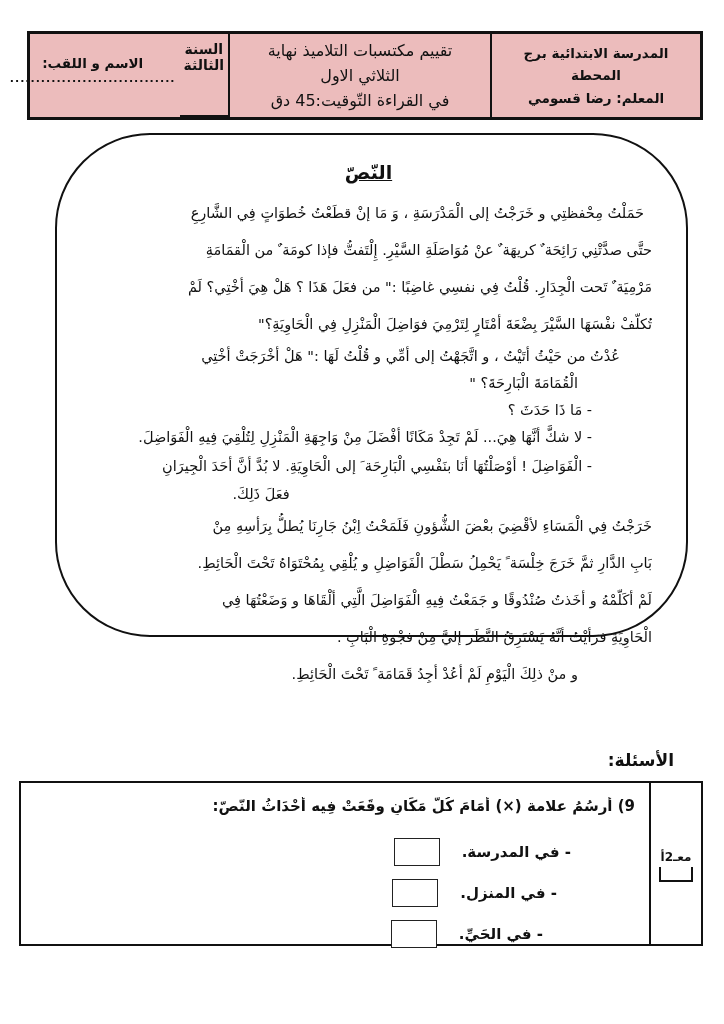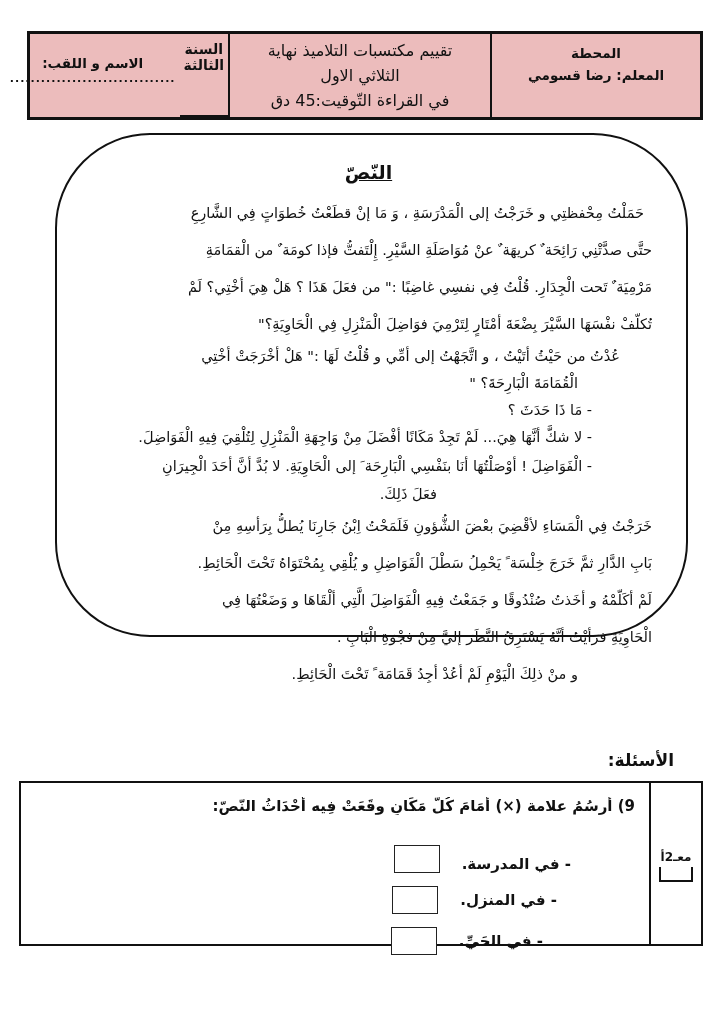--- a/index.html
+++ b/index.html
@@ -32,21 +32,21 @@
   .pline{
     direction:rtl;text-align:right;font-size:14.5px;white-space:nowrap;overflow:hidden;
   }
   .sp-wide{height:37px;line-height:37px;}
   .sp-mid{height:30px;line-height:30px;}
   .sp-tight{height:27px;line-height:27px;}
   .ind-sm{padding-right:8px;}
   .ind-p{padding-right:32px;}
   .ind-d1{padding-right:60px;}
   .ind-d2{padding-right:74px;}
-  .ind-big{padding-right:215px;}
+  .ind-big{padding-right:215px;text-align:center;}
   
   .q-heading{
     position:absolute;top:750px;left:0;right:50px;text-align:right;
     font-weight:bold;font-size:17px;
   }
   .q-box{
     position:absolute;top:781px;right:21px;width:684px;height:165px;box-sizing:border-box;
     border:2.5px solid #111;display:flex;direction:rtl;background:#fff;
   }
   .score-col{
@@ -55,34 +55,35 @@
     padding-top:4px;gap:3px;
   }
   .score-label{font-weight:bold;font-size:12px;}
   .score-bracket{width:30px;height:13px;border:2px solid #111;border-top:none;}
   .q-area{flex:1;box-sizing:border-box;padding:14px 14px 0 10px;direction:rtl;}
   .q-label{font-weight:bold;font-size:15px;text-align:right;white-space:nowrap;overflow:hidden;}
   .q-item{
     display:flex;direction:rtl;align-items:center;gap:22px;margin-top:13px;
     font-weight:bold;font-size:15px;
   }
-  .q-item.r1{margin-top:30px;padding-right:64px;align-items:flex-end;}
+  .q-item.r1{margin-top:23px;padding-right:64px;}
   .q-item.r2{padding-right:78px;}
   .q-item.r3{padding-right:92px;}
   .checkbox{
     width:44px;height:26px;background:#fff;border:1.5px solid #222;flex:0 0 auto;
   }
 </style>
 </head>
 <body>
 
 <div class="page">
 
   <div class="hdr" style="background: rgb(236, 188, 188);">
     <div class="hdr-cell cell-school">
+      <div>المدرسة الابتدائية برج</div>
       <div>المحطة</div>
       <div>المعلم: رضا قسومي</div>
     </div>
     <div class="hdr-cell cell-eval">
       <div>تقييم مكتسبات التلاميذ نهاية</div>
       <div>الثلاثي الاول</div>
       <div>في القراءة التّوقيت:45 دق</div>
     </div>
     <div class="hdr-cell cell-student">
       <div class="row-year">السنة الثالثة</div>

